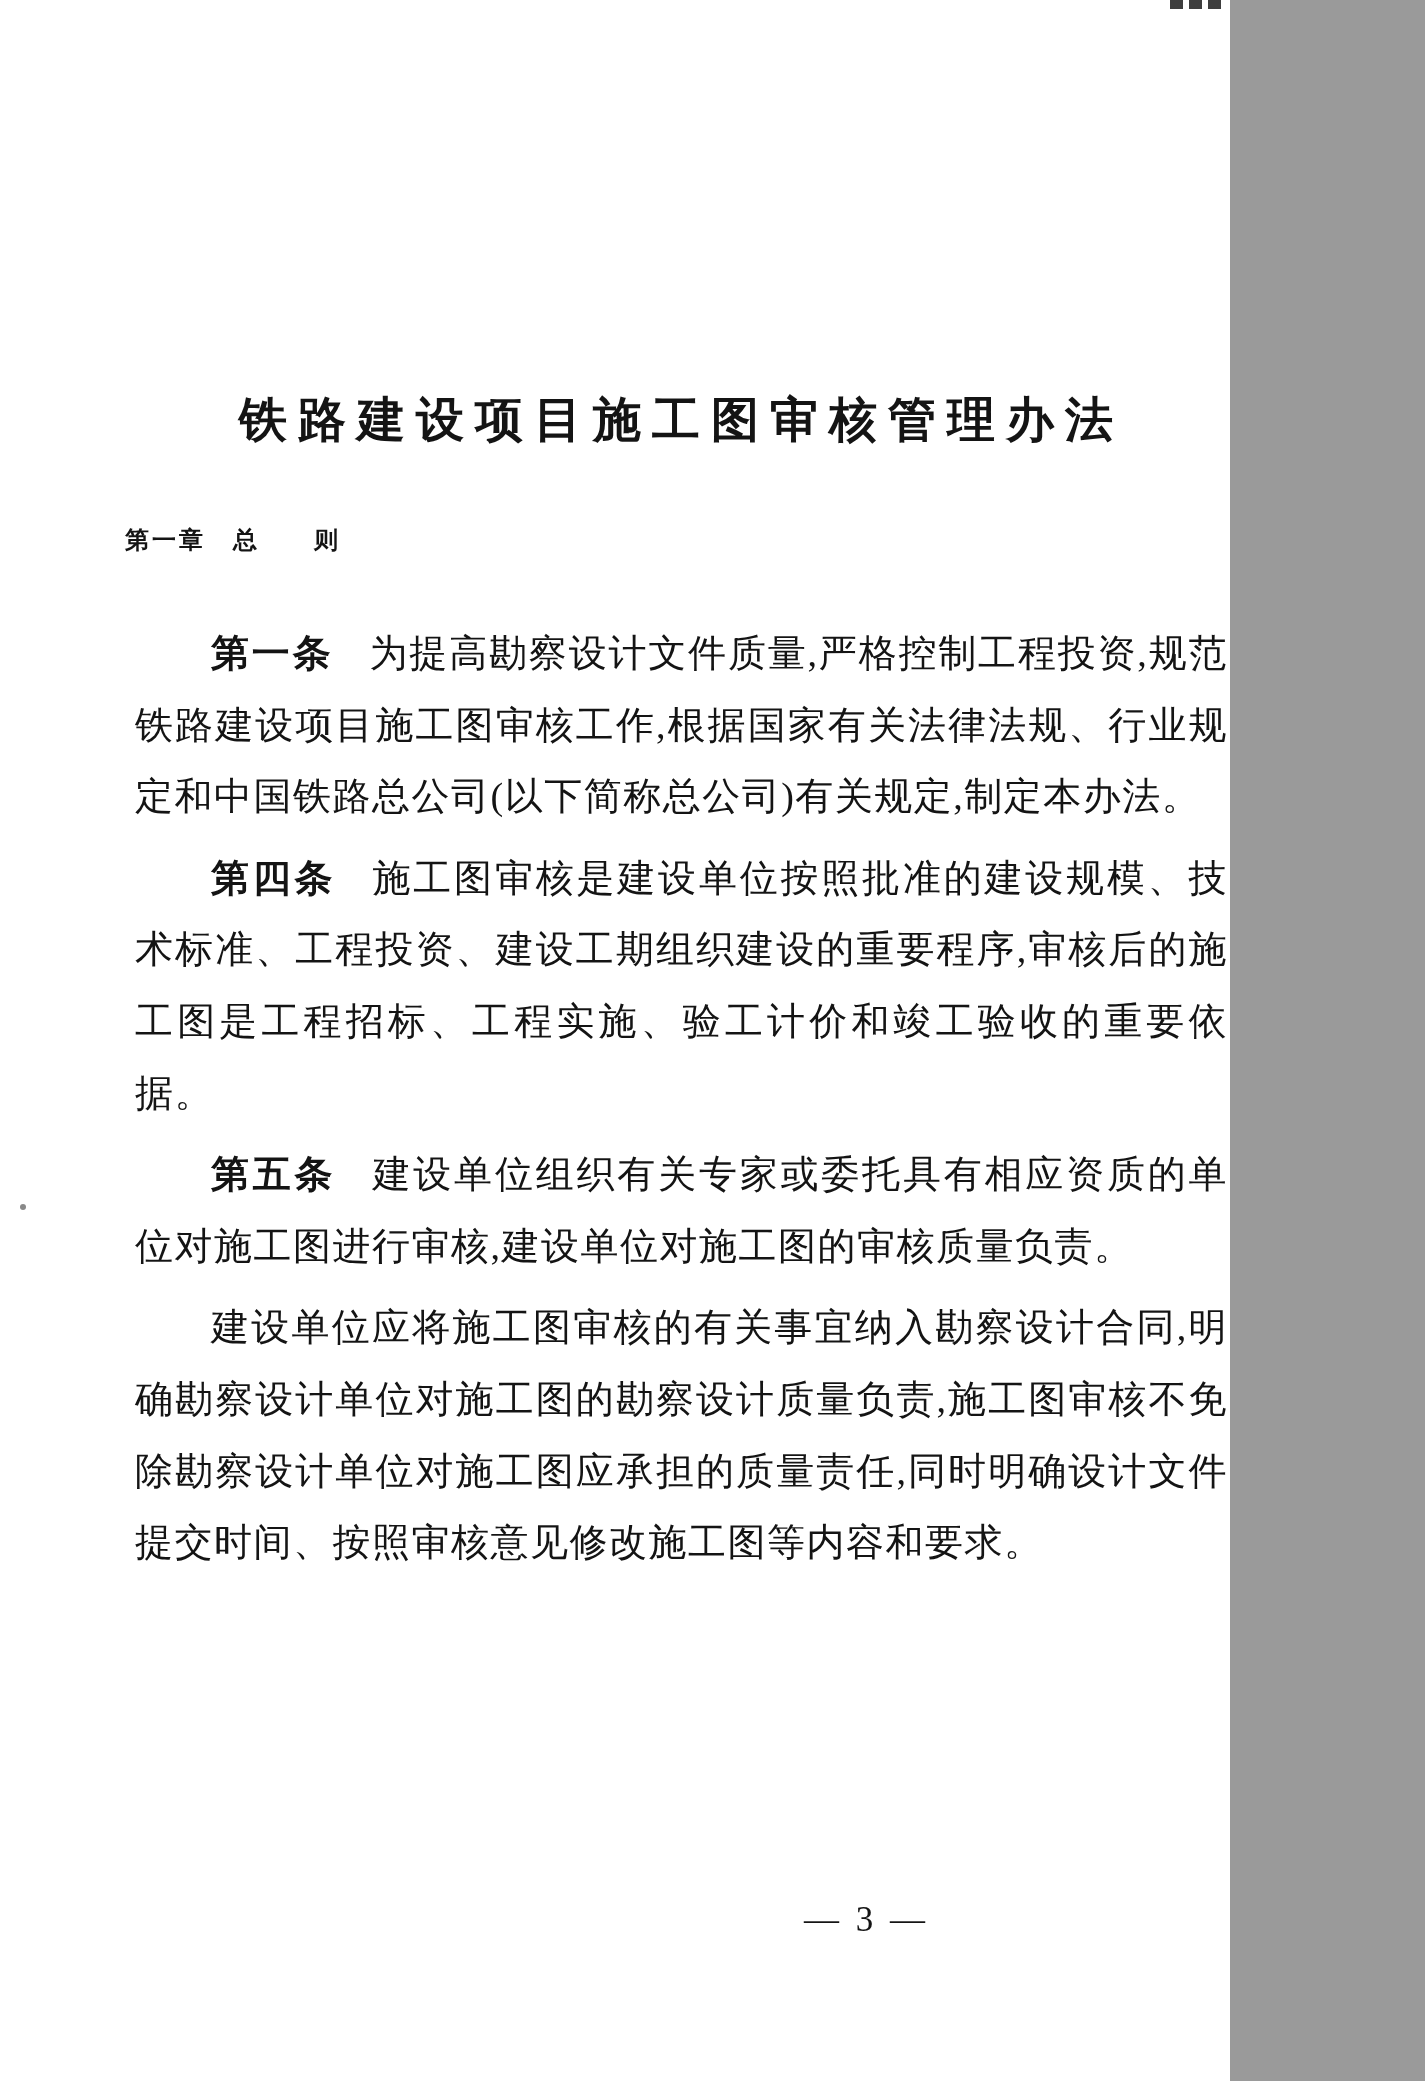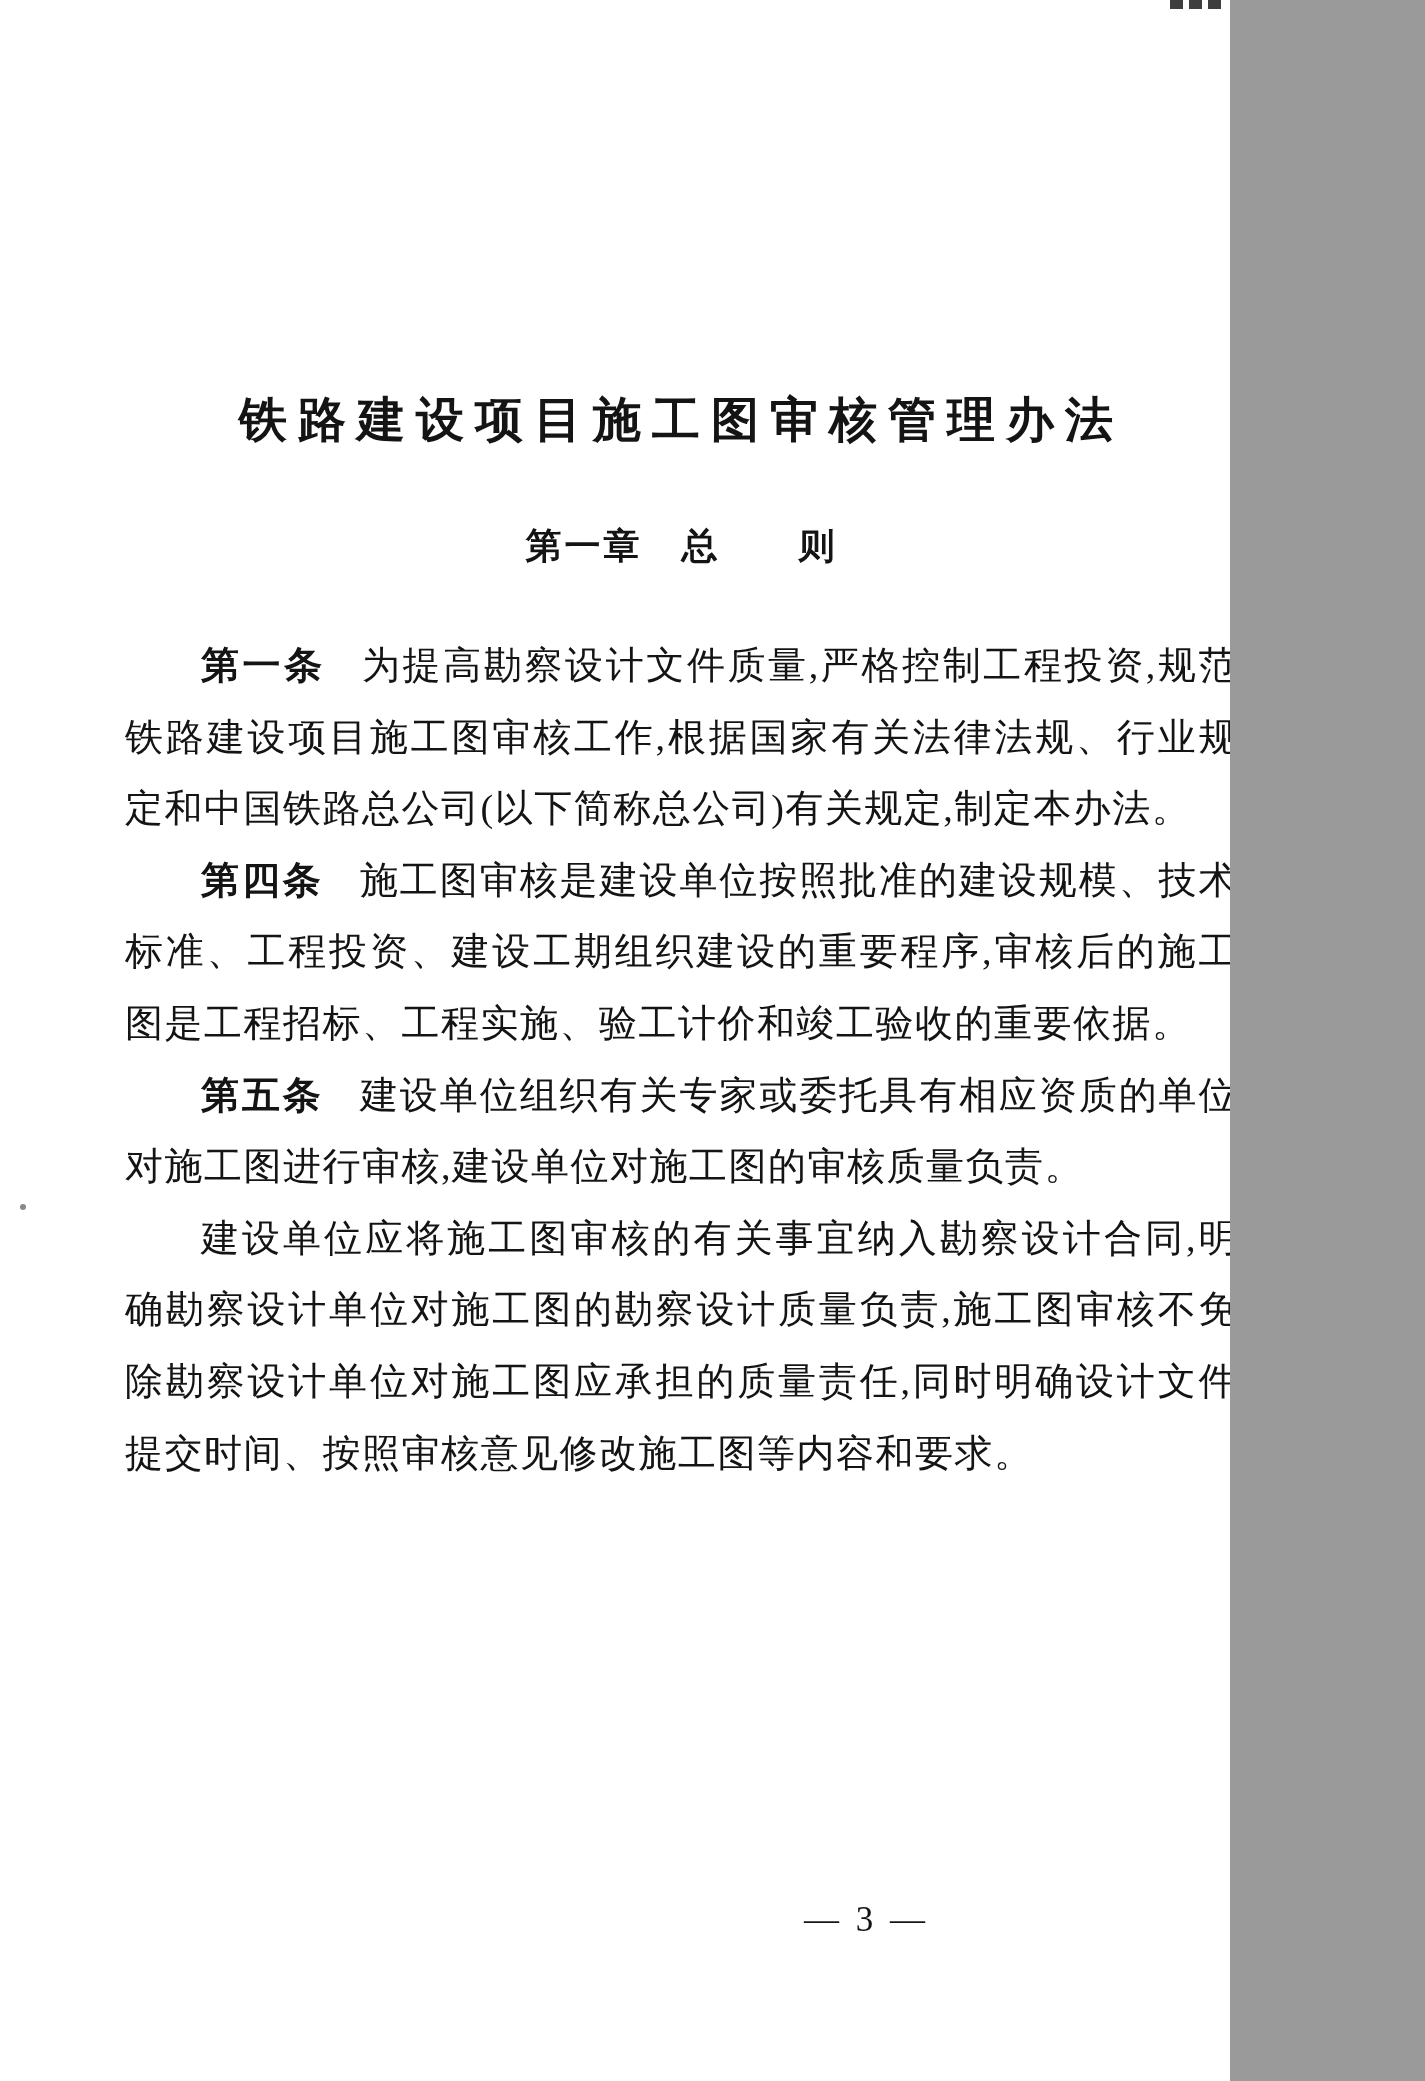--- a/index.html
+++ b/index.html
@@ -24,34 +24,33 @@
     font-size: 48px;
     font-weight: bold;
     letter-spacing: 11px;
     text-align: center;
     font-family: "Liberation Sans", "DejaVu Sans", sans-serif;
     white-space: nowrap;
   }
   .chapter {
     margin: 84px 0 0 0;
     line-height: 1;
-    font-size: 36px;
+    font-size: 24px;
     font-weight: bold;
     letter-spacing: 3px;
-    text-align: center;
     font-family: "Liberation Sans", "DejaVu Sans", sans-serif;
   }
   .body {
     margin-top: 66px;
     font-size: 38px;
     line-height: 71.6px;
     letter-spacing: 1.5px;
   }
   .body p {
-    margin: 0;
+    margin: 10px;
     text-indent: 2em;
     text-align: justify;
     text-justify: inter-character;
   }
   .lead {
     font-weight: bold;
     font-family: "Liberation Sans", "DejaVu Sans", sans-serif;
     letter-spacing: 2.5px;
     margin-right: 0.95em;
   }

